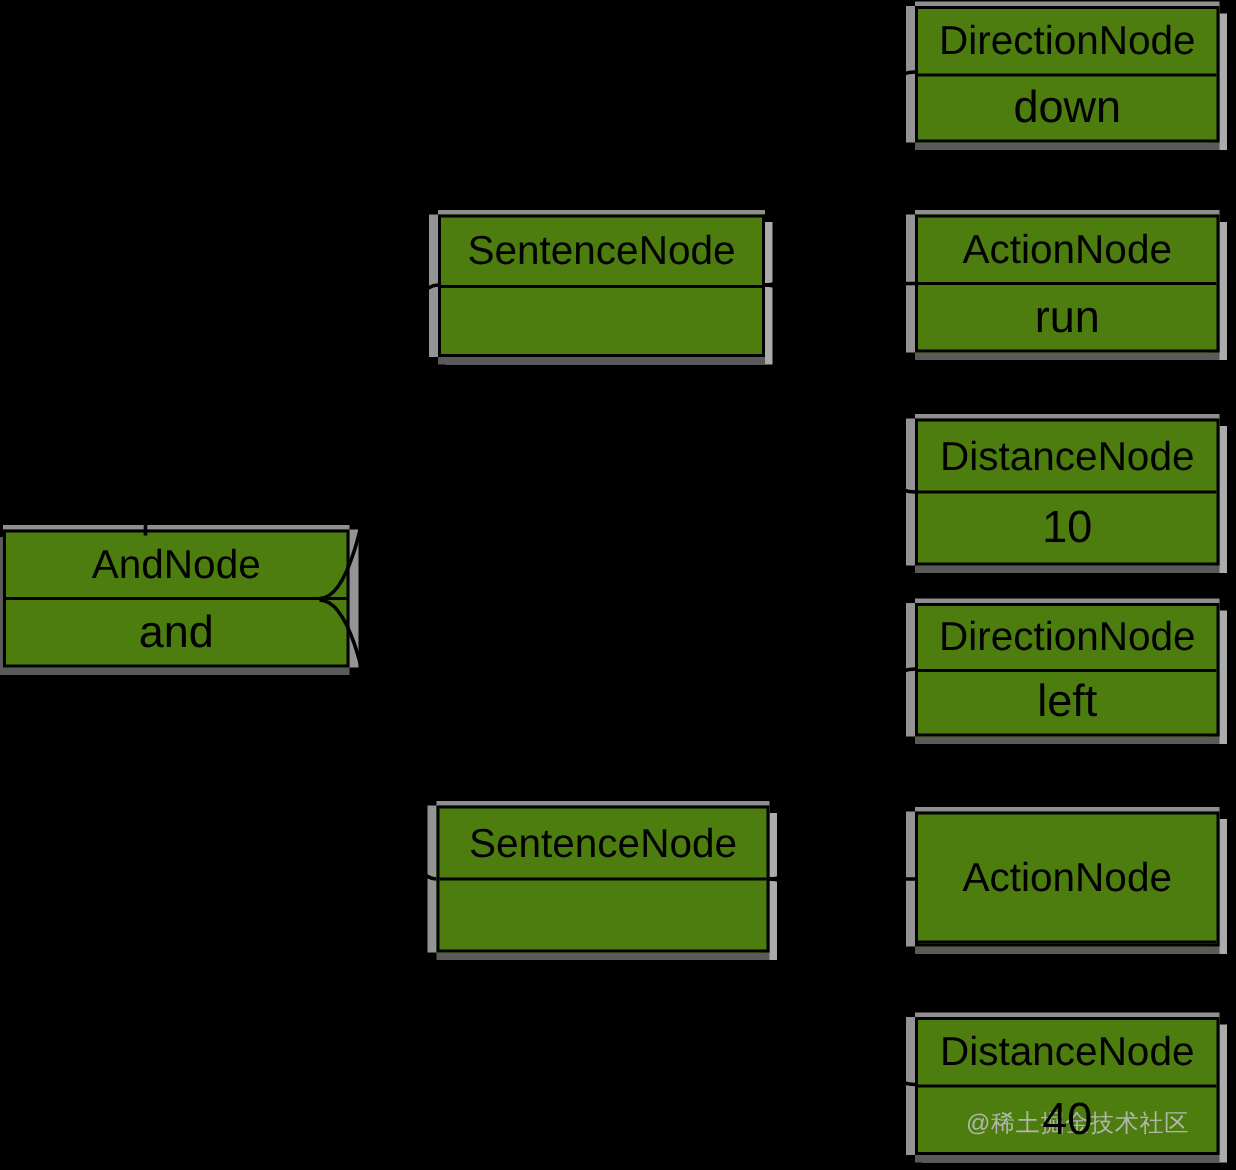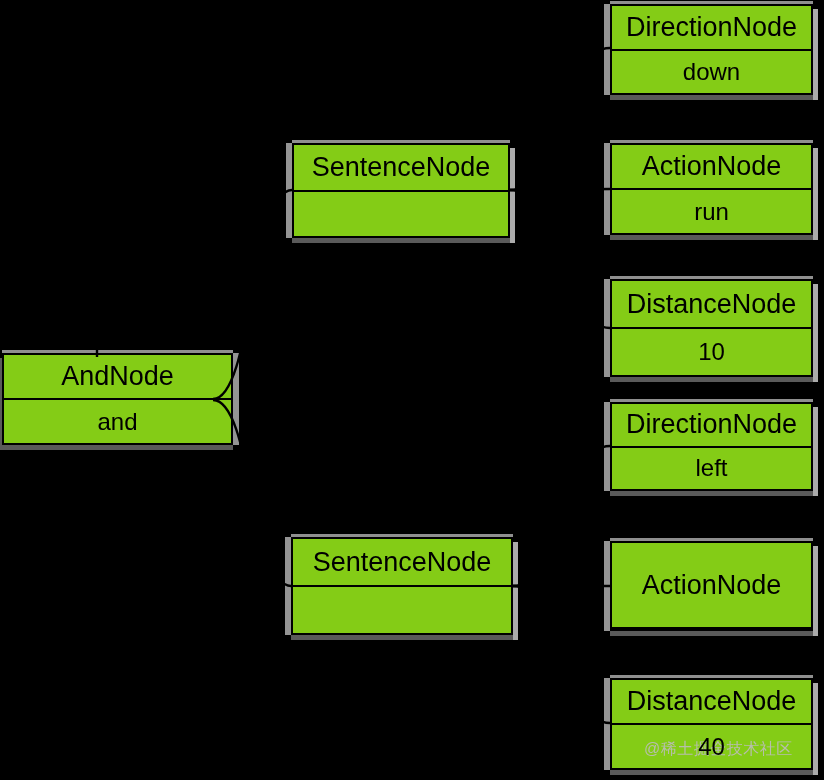--- a/index.html
+++ b/index.html
@@ -12,21 +12,21 @@
     width: 824px;
     height: 780px;
     background: #000;
     overflow: hidden;
     font-family: "Liberation Sans", "DejaVu Sans", sans-serif;
   }
   
   .node {
     position: absolute;
     box-sizing: border-box;
-    background: #84cc16;
+    background: #4d7c0f;
     border: 2px solid #000;
     display: flex;
     flex-direction: column;
   }
   
   .node.shadow-left {
     box-shadow: -6px 0 0 #949494, 0 -3px 0 #8f8f8f, 0 5px 0 #5a5a5a, 5px 5px 0 #ababab;
   }
   .node.shadow-right {
     box-shadow: 6px 0 0 #949494, 0 -3px 0 #8f8f8f, 0 5px 0 #5a5a5a, -5px 5px 0 #5a5a5a;
@@ -38,21 +38,21 @@
     justify-content: center;
     color: #000;
     white-space: nowrap;
     overflow: hidden;
   }
   .node .row.title {
     border-bottom: 2px solid #000;
     font-size: 27px;
   }
   .node .row.value {
-    font-size: 24px;
+    font-size: 30px;
   }
   .node .row.value span {
     position: relative;
     z-index: 6; 
   }
   
   #edges {
     position: absolute;
     left: 0;
     top: 0;

